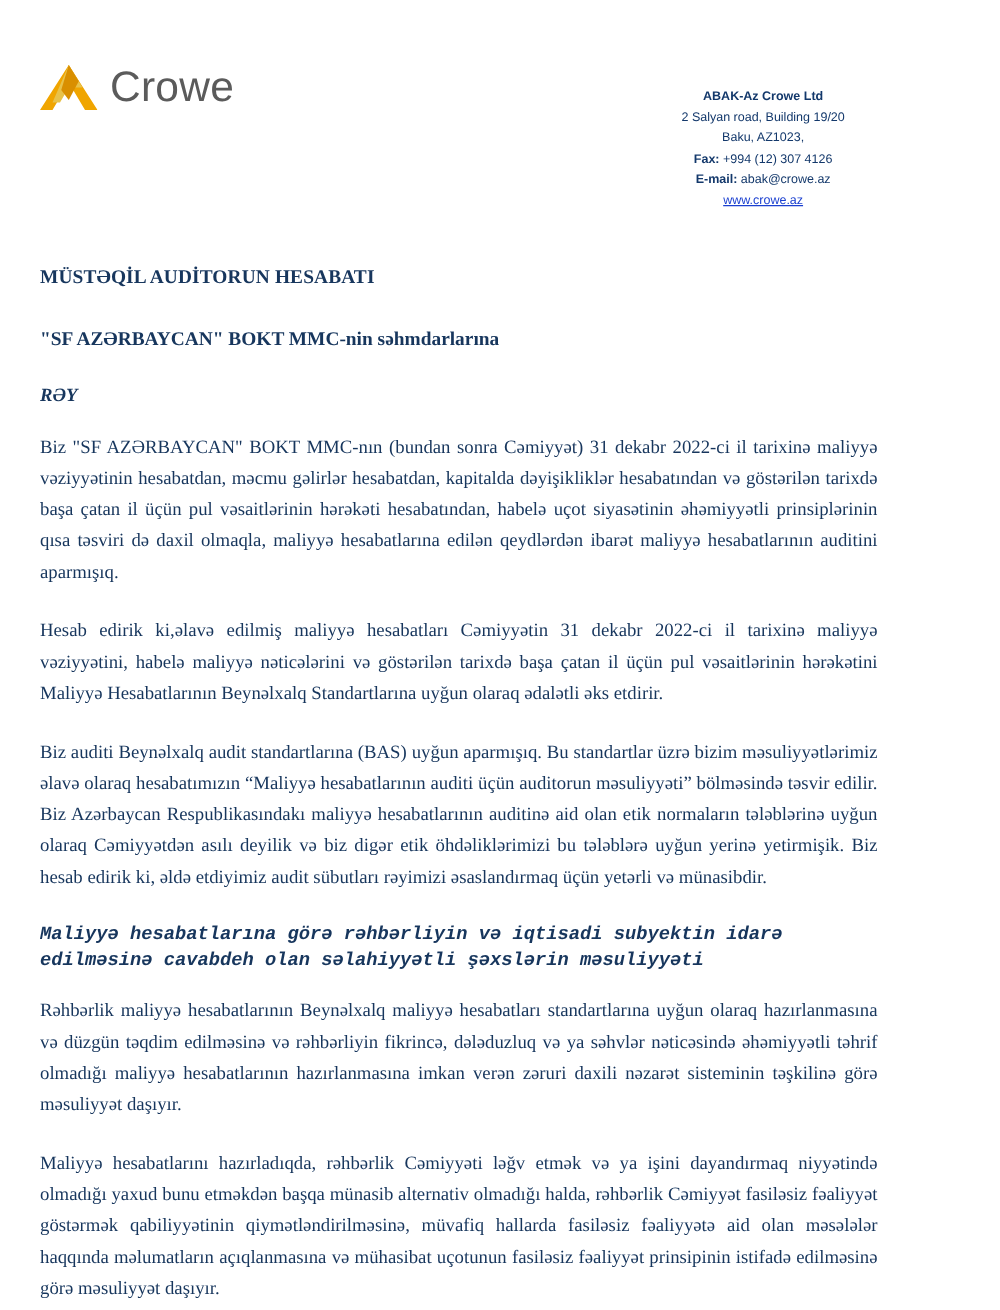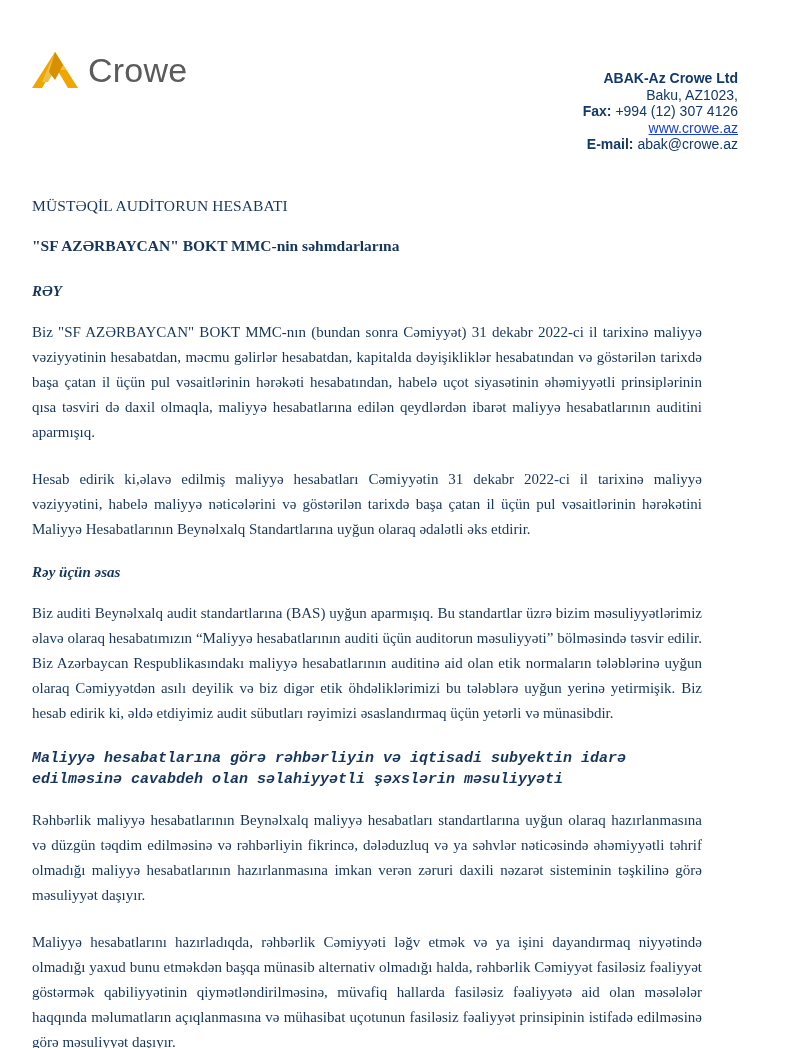--- a/index.html
+++ b/index.html
@@ -44,24 +44,24 @@
   .brand-name {
     font-family: "Liberation Sans", sans-serif;
     font-size: 34px;
     color: #5b5b5b;
     letter-spacing: 0.2px;
     line-height: 1;
   }
 
   .contact {
     font-family: "Liberation Sans", sans-serif;
-    font-size: 14px;
+    font-size: 10px;
     line-height: 16.5px;
     color: #13386b;
-    text-align: right;
+    text-align: center;
     width: 255px;
     margin-top: 26px;
   }
   .contact .company {
     font-weight: bold;
   }
   .contact .lbl {
     font-weight: bold;
   }
   .contact .link {
@@ -70,24 +70,24 @@
   }
 
   
   .doc {
     margin-top: 44px;
     padding-left: 2px;
     padding-right: 36px;
   }
   .title {
     font-family: "Liberation Serif", serif;
-    font-weight: normal;
+    font-weight: bold;
     font-size: 15.5px;
     color: #17365d;
-    margin: 0 0 22px 0;
+    margin: 0 0 32px 0;
     letter-spacing: 0.1px;
   }
   .subtitle {
     font-family: "Liberation Serif", serif;
     font-weight: bold;
     font-size: 15.5px;
     color: #17365d;
     margin: 0 0 28px 0;
   }
   .section-heading {
@@ -126,46 +126,46 @@
       <svg class="brand-mark" viewBox="0 0 46 40">
         <polygon points="23,2 46,38 36,38 23,16 10,38 0,38" fill="#f0a500"></polygon>
         <polygon points="23,2 34,20 23,20 16,32 10,32" fill="#e8c24a"></polygon>
         <polygon points="23,2 31,15 23,30 17,22" fill="#d98f00"></polygon>
       </svg>
       <div class="brand-name">Crowe</div>
     </div>
 
     <div class="contact">
       <div class="company">ABAK-Az Crowe Ltd</div>
+      <div>2 Salyan road, Building 19/20</div>
       <div>Baku, AZ1023,</div>
       <div>
         <span class="lbl">Fax:</span><span> +994 (12) 307 4126</span>
       </div>
       <div>
-        <a class="link" href="#">www.crowe.az</a>
+        <span class="lbl">E-mail:</span><span> abak@crowe.az</span>
       </div>
       <div>
-        <span class="lbl">E-mail:</span><span> abak@crowe.az</span>
+        <a class="link" href="#">www.crowe.az</a>
       </div>
     </div>
 
   </div>
 
   <div class="doc">
 
     <h1 class="title">MÜSTƏQİL AUDİTORUN HESABATI</h1>
 
     <h2 class="subtitle">"SF AZƏRBAYCAN" BOKT MMC-nin səhmdarlarına</h2>
 
     <h3 class="section-heading">RƏY</h3>
 
     <p class="para">Biz "SF AZƏRBAYCAN" BOKT MMC-nın (bundan sonra Cəmiyyət) 31 dekabr 2022-ci il tarixinə maliyyə vəziyyətinin hesabatdan, məcmu gəlirlər hesabatdan, kapitalda dəyişikliklər hesabatından və göstərilən tarixdə başa çatan il üçün pul vəsaitlərinin hərəkəti hesabatından, habelə uçot siyasətinin əhəmiyyətli prinsiplərinin qısa təsviri də daxil olmaqla, maliyyə hesabatlarına edilən qeydlərdən ibarət maliyyə hesabatlarının auditini aparmışıq.</p>
     <p class="para">Hesab edirik ki,əlavə edilmiş maliyyə hesabatları Cəmiyyətin 31 dekabr 2022-ci il tarixinə maliyyə vəziyyətini, habelə maliyyə nəticələrini və göstərilən tarixdə başa çatan il üçün pul vəsaitlərinin hərəkətini Maliyyə Hesabatlarının Beynəlxalq Standartlarına uyğun olaraq ədalətli əks etdirir.</p>
 
-    <h3 class="section-heading">Rəy üçün əsas</h3>
 
     <p class="para">Biz auditi Beynəlxalq audit standartlarına (BAS) uyğun aparmışıq. Bu standartlar üzrə bizim məsuliyyətlərimiz əlavə olaraq hesabatımızın “Maliyyə hesabatlarının auditi üçün auditorun məsuliyyəti” bölməsində təsvir edilir. Biz Azərbaycan Respublikasındakı maliyyə hesabatlarının auditinə aid olan etik normaların tələblərinə uyğun olaraq Cəmiyyətdən asılı deyilik və biz digər etik öhdəliklərimizi bu tələblərə uyğun yerinə yetirmişik. Biz hesab edirik ki, əldə etdiyimiz audit sübutları rəyimizi əsaslandırmaq üçün yetərli və münasibdir.</p>
 
     <h3 class="section-heading wide">Maliyyə hesabatlarına görə rəhbərliyin və iqtisadi subyektin idarə edilməsinə cavabdeh olan səlahiyyətli şəxslərin məsuliyyəti</h3>
 
     <p class="para">Rəhbərlik maliyyə hesabatlarının Beynəlxalq maliyyə hesabatları standartlarına uyğun olaraq hazırlanmasına və düzgün təqdim edilməsinə və rəhbərliyin fikrincə, dələduzluq və ya səhvlər nəticəsində əhəmiyyətli təhrif olmadığı maliyyə hesabatlarının hazırlanmasına imkan verən zəruri daxili nəzarət sisteminin təşkilinə görə məsuliyyət daşıyır.</p>
     <p class="para">Maliyyə hesabatlarını hazırladıqda, rəhbərlik Cəmiyyəti ləğv etmək və ya işini dayandırmaq niyyətində olmadığı yaxud bunu etməkdən başqa münasib alternativ olmadığı halda, rəhbərlik Cəmiyyət fasiləsiz fəaliyyət göstərmək qabiliyyətinin qiymətləndirilməsinə, müvafiq hallarda fasiləsiz fəaliyyətə aid olan məsələlər haqqında məlumatların açıqlanmasına və mühasibat uçotunun fasiləsiz fəaliyyət prinsipinin istifadə edilməsinə görə məsuliyyət daşıyır.</p>
 
   </div>
 

